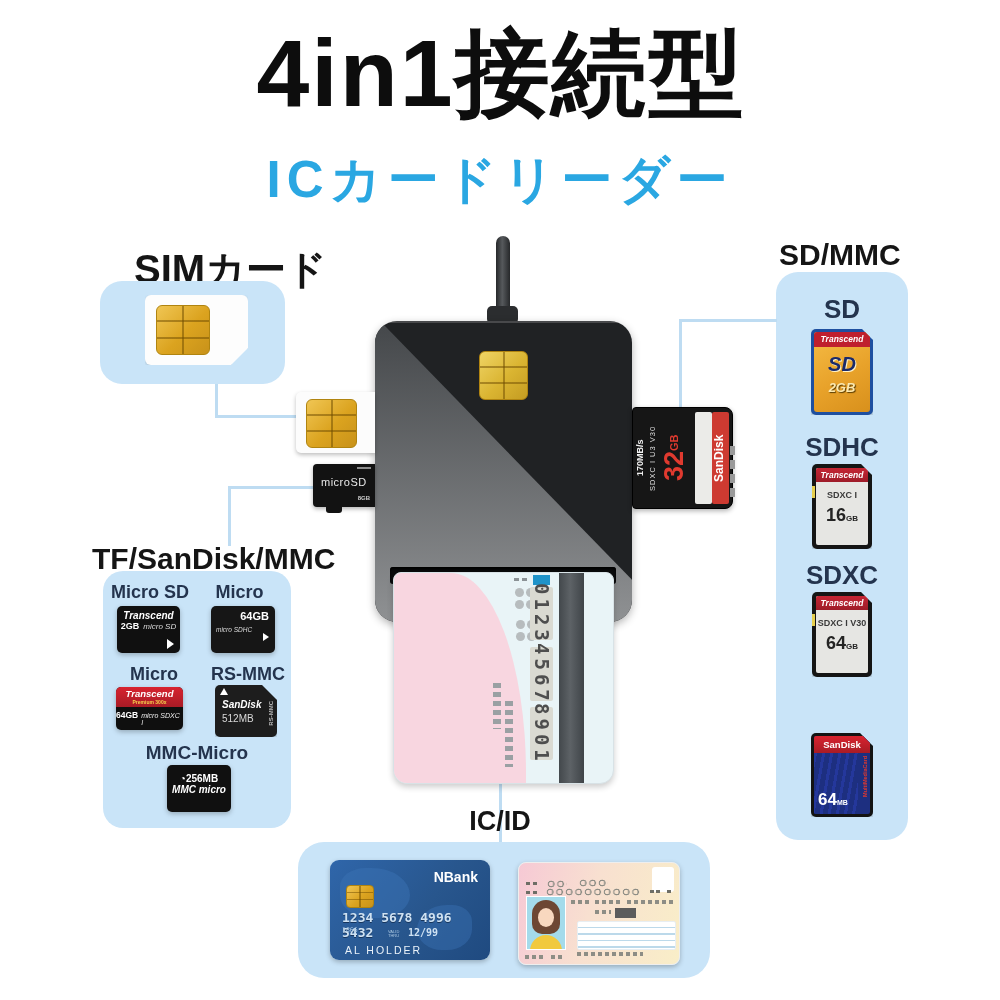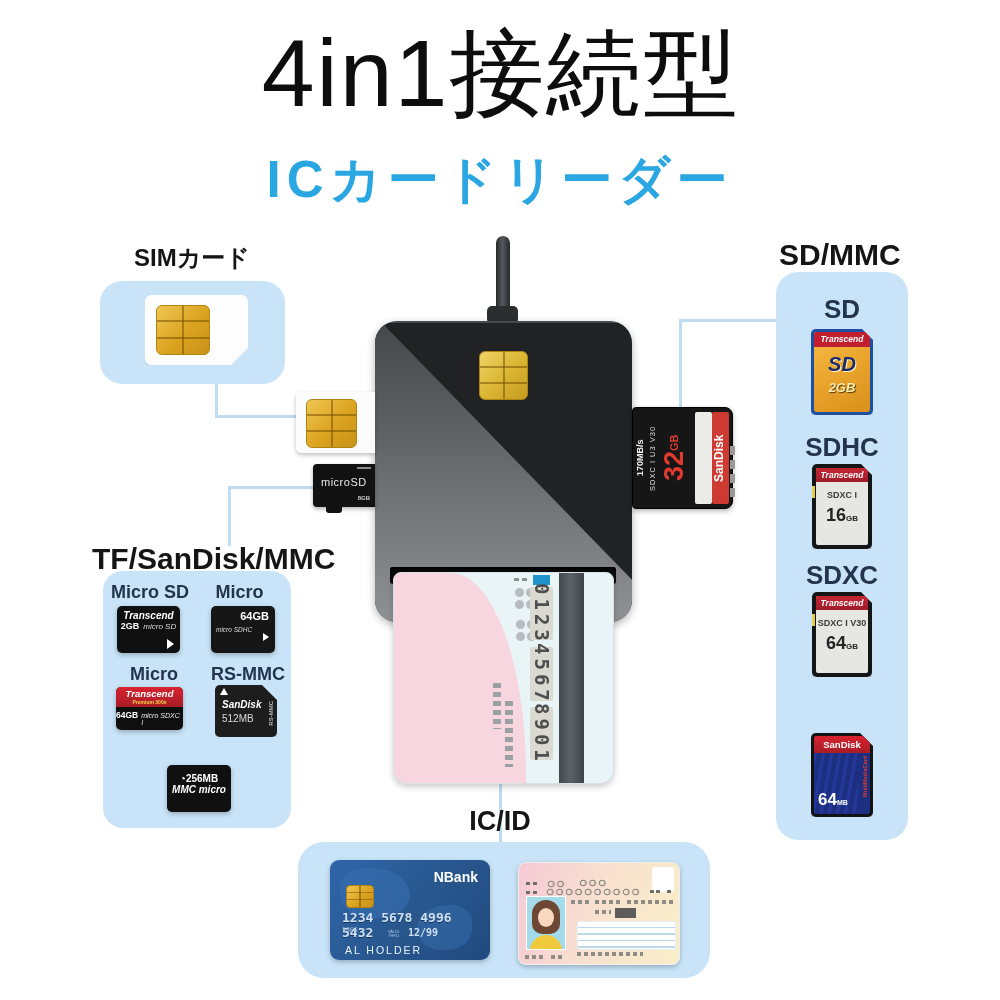--- a/index.html
+++ b/index.html
@@ -1,20 +1,20 @@
 <!DOCTYPE html>
 <html><head>
 <meta charset="utf-8">
 <style>
   html,body{margin:0;padding:0;background:#fff;}
   .stage{position:relative;width:1000px;height:1000px;background:#fff;overflow:hidden;
          font-family:"Liberation Sans",sans-serif;color:#111;}
   .abs{position:absolute;}
   .ctr{text-align:center;}
-  .title{left:0;right:8px;top:24px;font-size:95px;font-weight:400;letter-spacing:2px;color:#0d0d0d;line-height:1.05;padding-left:10px;}
+  .title{left:0;right:8px;top:24px;font-size:95px;font-weight:700;letter-spacing:2px;color:#0d0d0d;line-height:1.05;padding-left:10px;}
   .subtitle{left:0;right:0;top:146px;font-size:51px;font-weight:900;letter-spacing:6px;color:#2aa7e2;}
   .hdr{font-weight:800;color:#151515;}
   .panel{background:#c9e4f8;border-radius:22px;}
   .line{background:#bedcf2;}
   .navy{color:#24344e;font-weight:800;}
   .chip{background:linear-gradient(135deg,#f0c654,#dba31f 55%,#c8921a);border:1px solid #b08410;border-radius:6px;}
   .chip::before{content:"";position:absolute;left:50%;top:0;bottom:0;width:2px;margin-left:-1px;background:rgba(110,75,0,.5);}
   .chip::after{content:"";position:absolute;inset:0;border-radius:inherit;background:
     linear-gradient(to bottom,transparent 30%,rgba(110,75,0,.5) 30%,rgba(110,75,0,.5) 34%,transparent 34%,
     transparent 64%,rgba(110,75,0,.5) 64%,rgba(110,75,0,.5) 68%,transparent 68%);}
@@ -35,21 +35,21 @@
   .shadow{box-shadow:0 2px 5px rgba(0,0,0,.25);}
 </style>
 </head>
 <body>
 
 <div class="stage">
 
   <div class="abs title ctr">4in1接続型</div>
   <div class="abs subtitle ctr">ICカードリーダー</div>
 
-  <div class="abs hdr" style="left:134px;top:242px;font-size:24px;">SIMカード</div>
+  <div class="abs hdr" style="left:134px;top:242px;font-size:40px;">SIMカード</div>
   <div class="abs panel" style="left:100px;top:281px;width:185px;height:103px;"></div>
   <div class="abs" style="left:145px;top:295px;width:103px;height:70px;background:#fdfdfd;border-radius:6px;
        clip-path:polygon(0 0,100% 0,100% calc(100% - 17px),calc(100% - 17px) 100%,0 100%);box-shadow:0 1px 3px rgba(0,0,0,.15);">
     <div class="abs chip" style="left:11px;top:10px;width:52px;height:48px;"></div>
   </div>
 
   <div class="abs hdr" style="left:92px;top:542px;font-size:30px;">TF/SanDisk/MMC</div>
   <div class="abs panel" style="left:103px;top:571px;width:188px;height:257px;border-radius:20px;">
     <div class="abs navy ctr" style="left:8px;top:11px;width:78px;font-size:18px;">Micro SD</div>
     <div class="abs navy ctr" style="left:88px;top:11px;width:97px;font-size:18px;">Micro SDHC</div>
@@ -83,20 +83,21 @@
       </div>
     </div>
 
     <div class="abs blkcard shadow" style="left:112px;top:114px;width:62px;height:52px;background:#1d1d1d;clip-path:polygon(0 0,calc(100% - 15px) 0,100% 15px,100% 100%,0 100%);">
       <div class="abs" style="left:5px;top:3px;width:0;height:0;border-bottom:7px solid #fff;border-left:4px solid transparent;border-right:4px solid transparent;"></div>
       <div style="font-weight:800;font-style:italic;font-size:10px;padding:14px 0 0 7px;">SanDisk</div>
       <div style="font-size:10px;font-weight:400;color:#d9d9d9;padding:3px 0 0 7px;">512MB</div>
       <div class="abs vup" style="right:3px;top:16px;font-size:6px;color:#bbb;font-weight:700;">RS-MMC</div>
     </div>
 
+    <div class="abs navy ctr" style="left:0;top:171px;width:100%;font-size:19px;">MMC-Micro</div>
 
     <div class="abs blkcard shadow" style="left:64px;top:194px;width:64px;height:47px;background:#101010;">
       <div class="ctr" style="font-size:10px;font-weight:800;margin-top:8px;">◔<span>256MB</span></div>
       <div class="ctr" style="font-size:10px;font-weight:800;font-style:italic;">MMC micro</div>
     </div>
   </div>
 
   <div class="abs hdr" style="left:779px;top:238px;font-size:30px;">SD/MMC</div>
   <div class="abs panel" style="left:776px;top:272px;width:132px;height:568px;">
     <div class="abs navy ctr" style="left:0;top:22px;width:100%;font-size:26px;">SD</div>

